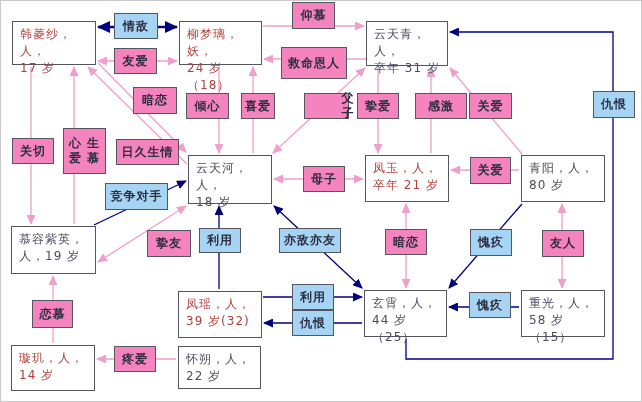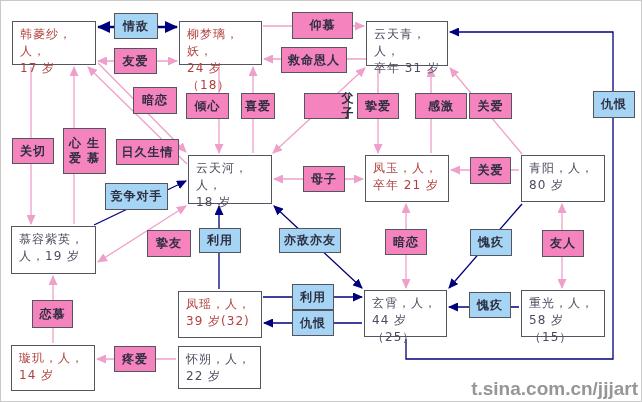--- a/index.html
+++ b/index.html
@@ -144,24 +144,24 @@
       </div>
       <div class="rel-box pink" style="left: 132px; top: 86px; width: 44px; height: 27px;">
         <div>暗恋</div>
       </div>
       <div class="rel-box pink" style="left: 185px; top: 92px; width: 43px; height: 26px;">
         <div>倾心</div>
       </div>
       <div class="rel-box pink" style="left: 240px; top: 92px; width: 34px; height: 26px;">
         <div>喜爱</div>
       </div>
-      <div class="rel-box pink" style="left: 291px; top: 11px; width: 61px; height: 27px;">
+      <div class="rel-box pink" style="left: 291px; top: 1px; width: 43px; height: 27px;">
         <div>仰慕</div>
       </div>
-      <div class="rel-box pink" style="left: 280px; top: 46px; width: 66px; height: 26px;">
+      <div class="rel-box pink" style="left: 280px; top: 46px; width: 66px; height: 32px;">
         <div>救命恩人</div>
       </div>
       <div class="rel-box pink" style="left: 303px; top: 92px; width: 42px; height: 26px; padding-left: 43px;">
         <div>父子</div>
       </div>
       <div class="rel-box pink" style="left: 356px; top: 92px; width: 42px; height: 26px;">
         <div>挚爱</div>
       </div>
       <div class="rel-box pink" style="left: 414px; top: 92px; width: 52px; height: 26px;">
         <div>感激</div>
@@ -219,14 +219,13 @@
         <div>仇恨</div>
       </div>
       <div class="rel-box blue" style="left: 468px; top: 291px; width: 42px; height: 26px;">
         <div>愧疚</div>
       </div>
       <div class="rel-box pink" style="left: 113px; top: 345px; width: 42px; height: 26px;">
         <div>疼爱</div>
       </div>
     </div>
 
-  <div class="watermark">t.sina.com.cn/jjjart</div>
 </div>
 
 </body></html>

